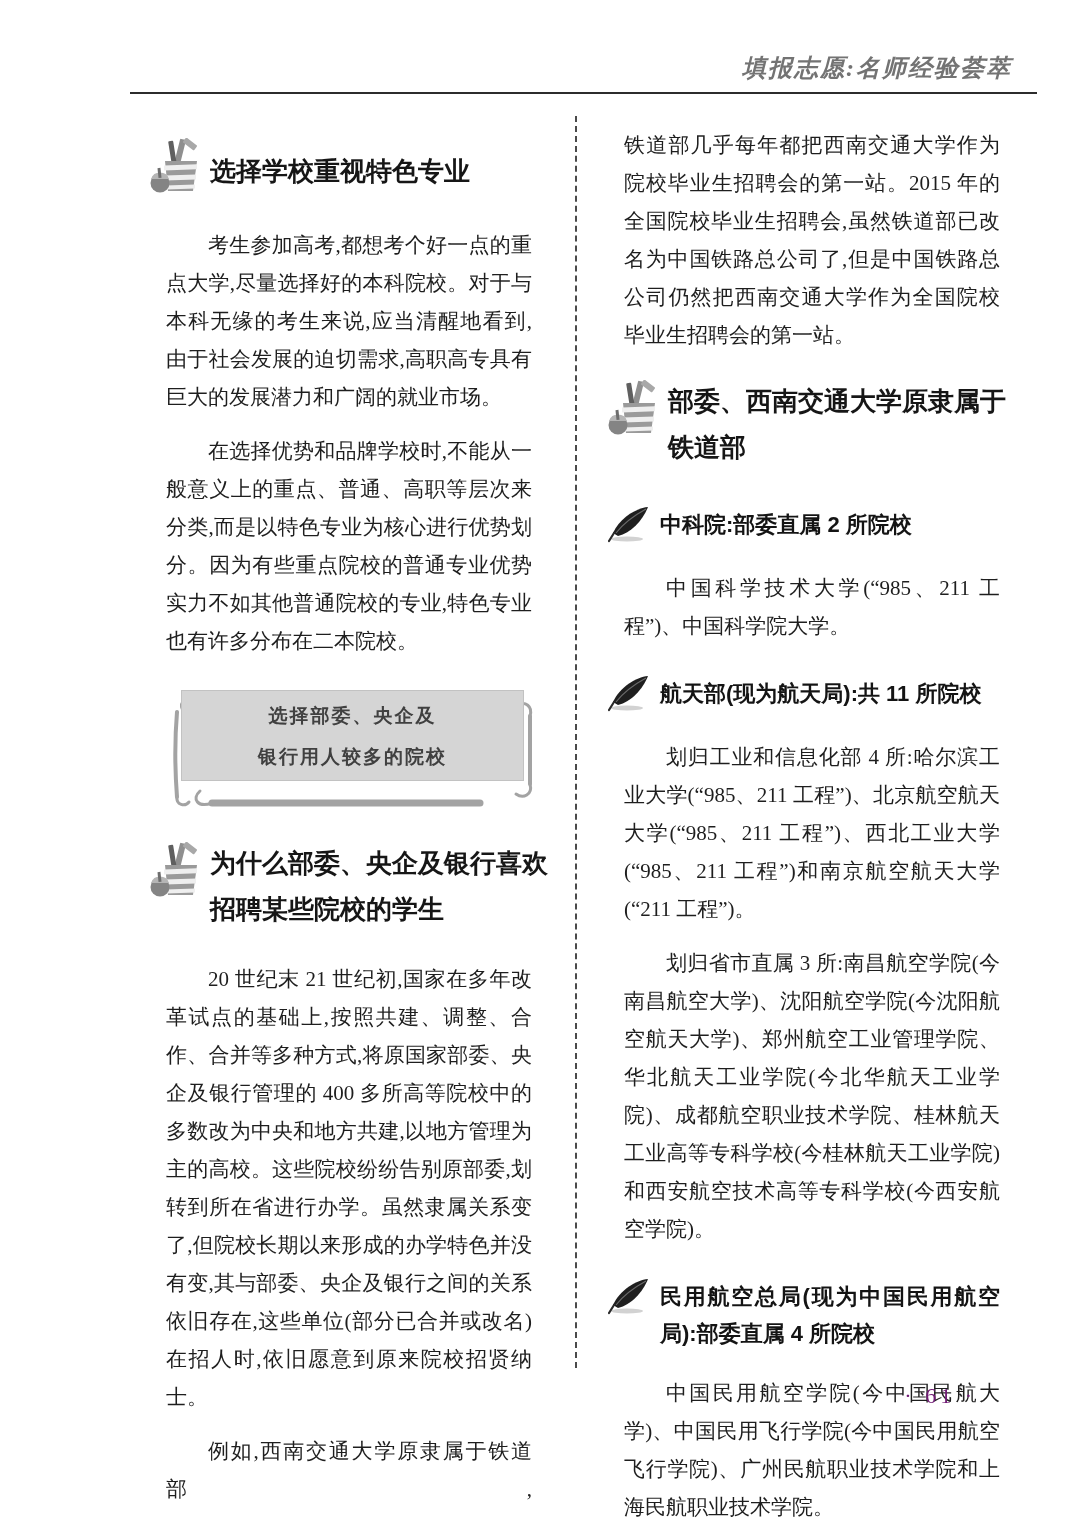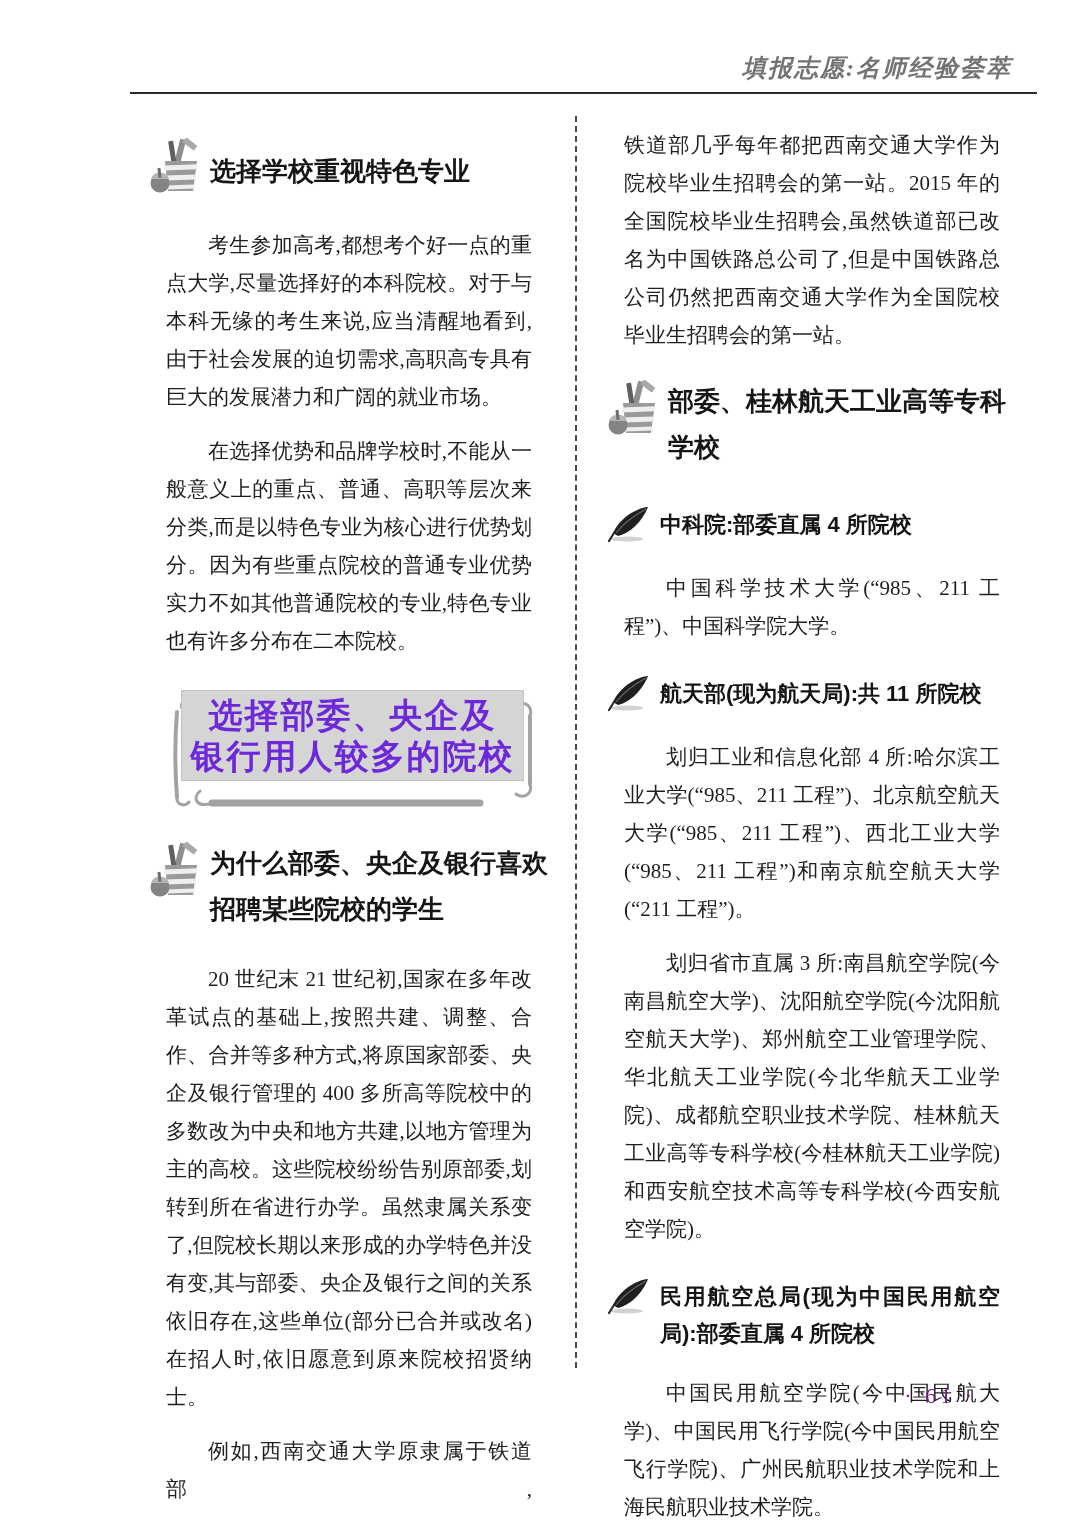--- a/index.html
+++ b/index.html
@@ -50,21 +50,21 @@
   
   .banner{position:relative;width:398px;height:134px;margin-top:8px;}
   .banner-decor{position:absolute;left:0;top:0;}
   .banner-box{
     position:absolute;left:31px;top:14px;width:341px;height:89px;
     background:#d5d5d5;border:1px solid #c2c2c2;
     display:flex;flex-direction:column;justify-content:center;align-items:center;
   }
   .banner-line{
     font-family:"Liberation Sans","DejaVu Sans",sans-serif;
-    font-weight:bold;font-size:34px;line-height:41px;color:#6d28d9;letter-spacing:2px;
+    font-weight:bold;font-size:19px;line-height:41px;color:#404040;letter-spacing:2px;
   }
   
   .mt8{margin-top:8px;}  .mt22{margin-top:22px;} .mt24{margin-top:24px;}
   .mt28{margin-top:28px;} .mt30{margin-top:30px;} .mt36{margin-top:36px;}
   .mt14{margin-top:14px;}
   
   .page-number{
     position:absolute;top:1383px;right:104px;font-size:22px;color:#701a75;
     letter-spacing:4px;
   }
@@ -150,30 +150,30 @@
   <div class="col col-right">
 
     <p class="body mt14">铁道部几乎每年都把西南交通大学作为院校毕业生招聘会的第一站。2015 年的全国院校毕业生招聘会,虽然铁道部已改名为中国铁路总公司了,但是中国铁路总公司仍然把西南交通大学作为全国院校毕业生招聘会的第一站。</p>
 
     <div class="sec-heading mt24">
       <span class="icon-wrap">
         <svg width="50" height="56" viewBox="0 0 50 56">
             <use href="#pencil-cup"></use>
           </svg>
       </span>
-      <span class="sec-title wrap-right">部委、桂林航天工业高等专科学校</span>
+      <span class="sec-title wrap-right">部委、西南交通大学原隶属于铁道部</span>
     </div>
 
     <div class="sub-heading mt36">
       <span class="icon-wrap">
         <svg width="42" height="37" viewBox="0 0 42 37">
             <use href="#quill-pen"></use>
           </svg>
       </span>
-      <span class="sub-title">中科院:部委直属 4 所院校</span>
+      <span class="sub-title">中科院:部委直属 2 所院校</span>
     </div>
     <p class="body ind mt22">中国科学技术大学(“985、211 工程”)、中国科学院大学。</p>
 
     <div class="sub-heading mt30">
       <span class="icon-wrap">
         <svg width="42" height="37" viewBox="0 0 42 37">
             <use href="#quill-pen"></use>
           </svg>
       </span>
       <span class="sub-title">航天部(现为航天局):共 11 所院校</span>

